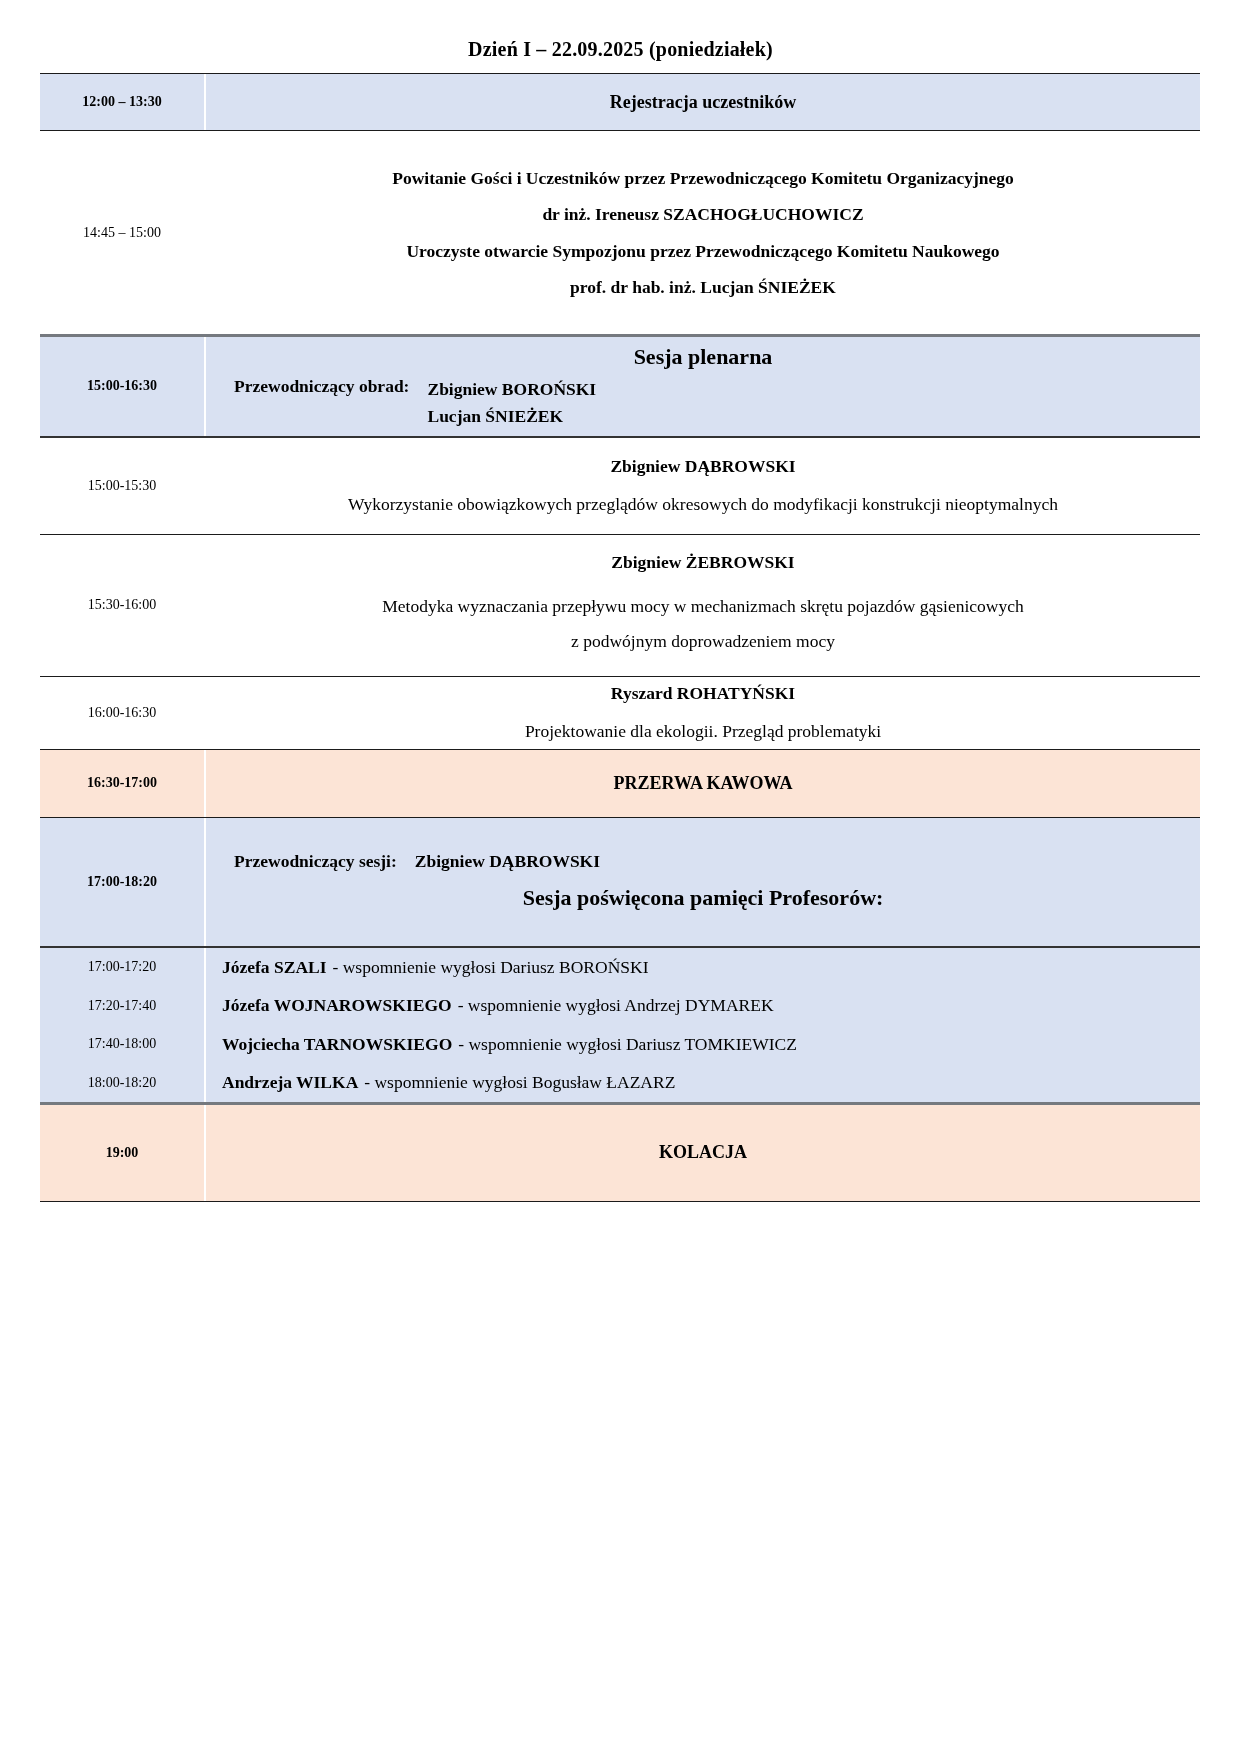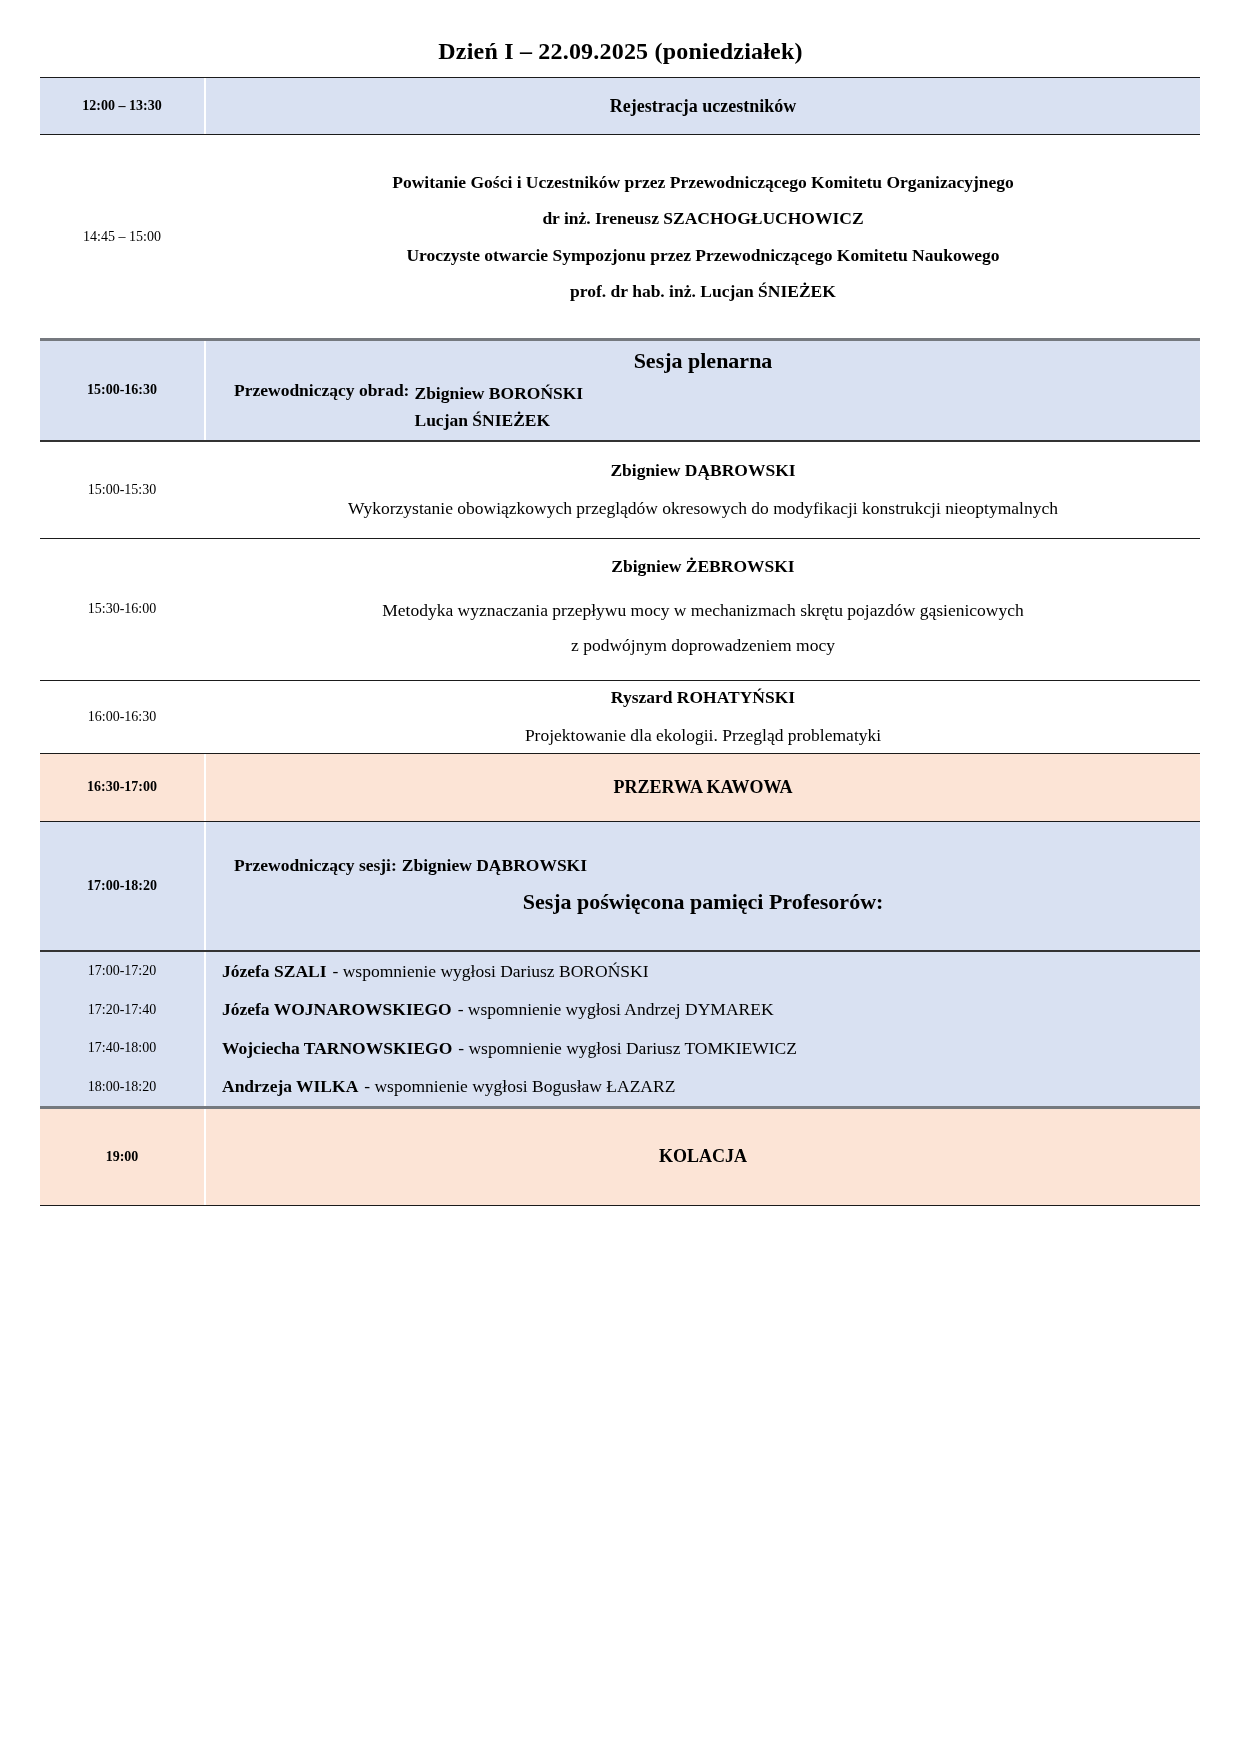--- a/index.html
+++ b/index.html
@@ -10,21 +10,21 @@
     background:#ffffff;
     font-family:"Liberation Serif","DejaVu Serif",serif;
     color:#000000;
     overflow:hidden;
   }
   .doc-title{
     padding-top:38px;
     margin-bottom:12px;
     text-align:center;
     font-weight:bold;
-    font-size:24px;
+    font-size:20px;
     letter-spacing:.2px;
   }
   .table{
     margin:0 41px 0 40px;
     border-top:1.5px solid #1b1b1b;
   }
   .row{
     display:flex;
     box-sizing:border-box;
     border-bottom:1.5px solid #1b1b1b;
@@ -65,42 +65,42 @@
   .h-r8{min-height:68px;}
   .h-r9{min-height:130px;}
   .h-r10{min-height:157px;}
   .h-r11{min-height:97px;}
   .event-title{font-weight:bold;font-size:18px;}
   .opening-lines{line-height:2.06;font-weight:bold;}
   .session-title{font-weight:bold;font-size:22px;line-height:1.3;}
   .chair-line{
     align-self:stretch;
     display:flex;
-    gap:5px;
+    gap:18px;
     font-weight:bold;
     text-align:left;
     padding-left:16px;
     margin-top:4px;
   }
   .chair-names{display:flex;flex-direction:column;line-height:1.55;}
   .talk-content{row-gap:17px;}
   .speaker-name{font-weight:bold;line-height:1.15;}
   .talk-title{line-height:1.3;}
   .talk-title.two-line{line-height:2.0;}
   .hdr-content{row-gap:12px;}
   .mem-block{flex-direction:column;font-family:Liberation Serif, serif;}
   .mem-row{display:flex;flex:1;}
   .mem-content{
     flex:1;
     display:flex;
     align-items:center;
     text-align:left;
-    padding-left:16px;
     font-size:17.5px;
     gap:6px;
+    margin-left:16px;
   }
   .honoree{font-weight:bold;}
 </style>
 </head>
 <body>
 
 <div class="page">
 
   <div class="doc-title">Dzień I – 22.09.2025 (poniedziałek)</div>
 

